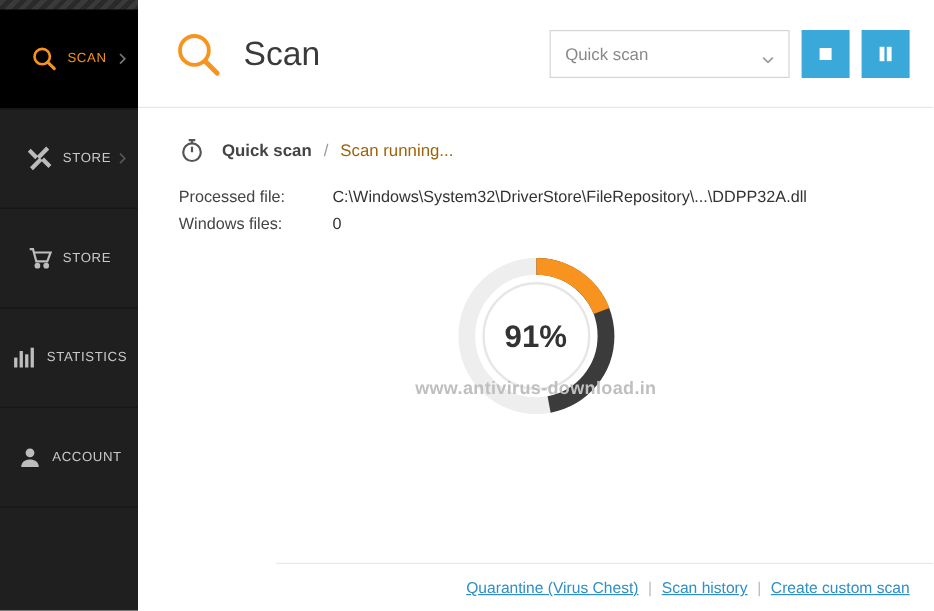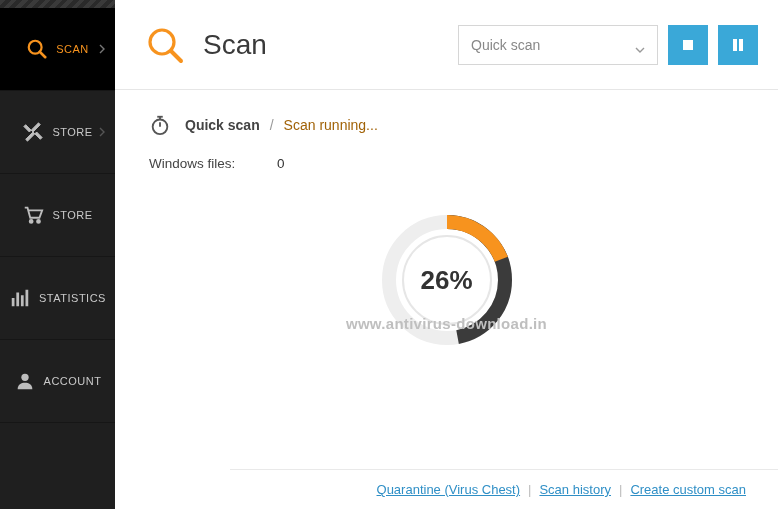--- a/index.html
+++ b/index.html
@@ -89,21 +89,21 @@
     position:absolute; left:50%; transform:translateX(-50%);
     top: 225px; color:#bfbfbf; font-size:15px; letter-spacing:0.3px;
     pointer-events:none; font-weight:700;
   }
 
   
   .footer {
     position:absolute; bottom:0; left:115px; right:0;
     border-top:1px solid #e9e9e9; height:40px;
     display:flex; align-items:center; justify-content:flex-end;
-    gap: 8px; padding-right: 32px; font-size: 13px; color:#888;
+    gap: 8px; padding-right: 20px; font-size: 13px; color:#888;
   }
   .footer a { color:#2f8fc6; text-decoration: underline; cursor:pointer; }
   .footer .divider { color:#bbb; }
 </style>
 </head>
 <body>
 
 <div class="sidebar">
   <div class="sidebar-top"></div>
 
@@ -231,34 +231,38 @@
             <path d="M12 3 V6"></path>
         </svg>
       </span>
       <span class="bold">Quick scan</span>
       <span class="sep">/</span>
       <span style="color:#a16207">Scan running...</span>
     </div>
 
     <div class="info-grid">
       <div class="info-row">
+        <div class="info-label">Processed file:</div>
+        <div class="info-value">C:\Windows\System32\DriverStore\FileRepository\...\DDPP32A.dll</div>
+      </div>
+      <div class="info-row">
         <div class="info-label">Windows files:</div>
         <div class="info-value">0</div>
       </div>
     </div>
 
     <div class="progress-wrap">
       <svg viewBox="0 0 140 140" width="140" height="140">
         <circle cx="70" cy="70" r="58" fill="none" stroke="#eeeeee" stroke-width="14"></circle>
         <circle cx="70" cy="70" r="58" fill="none" stroke="#3b3b3b" stroke-width="14" stroke-dasharray="364.4" stroke-dashoffset="193.1" transform="rotate(-90 70 70)" stroke-linecap="butt"></circle>
         <path d="M70 12 A58 58 0 0 1 124.3 49.2" fill="none" stroke="#f7931e" stroke-width="14"></path>
         <circle cx="70" cy="70" r="44" fill="#fff"></circle>
         <circle cx="70" cy="70" r="44" fill="none" stroke="#e6e6e6" stroke-width="2"></circle>
       </svg>
-      <div class="pct">26%</div>
+      <div class="pct">91%</div>
     </div>
 
     <div class="watermark">www.antivirus-download.in</div>
   </div>
 
   <div class="footer">
     <a>Quarantine (Virus Chest)</a>
     <span class="divider">|</span>
     <a>Scan history</a>
     <span class="divider">|</span>

